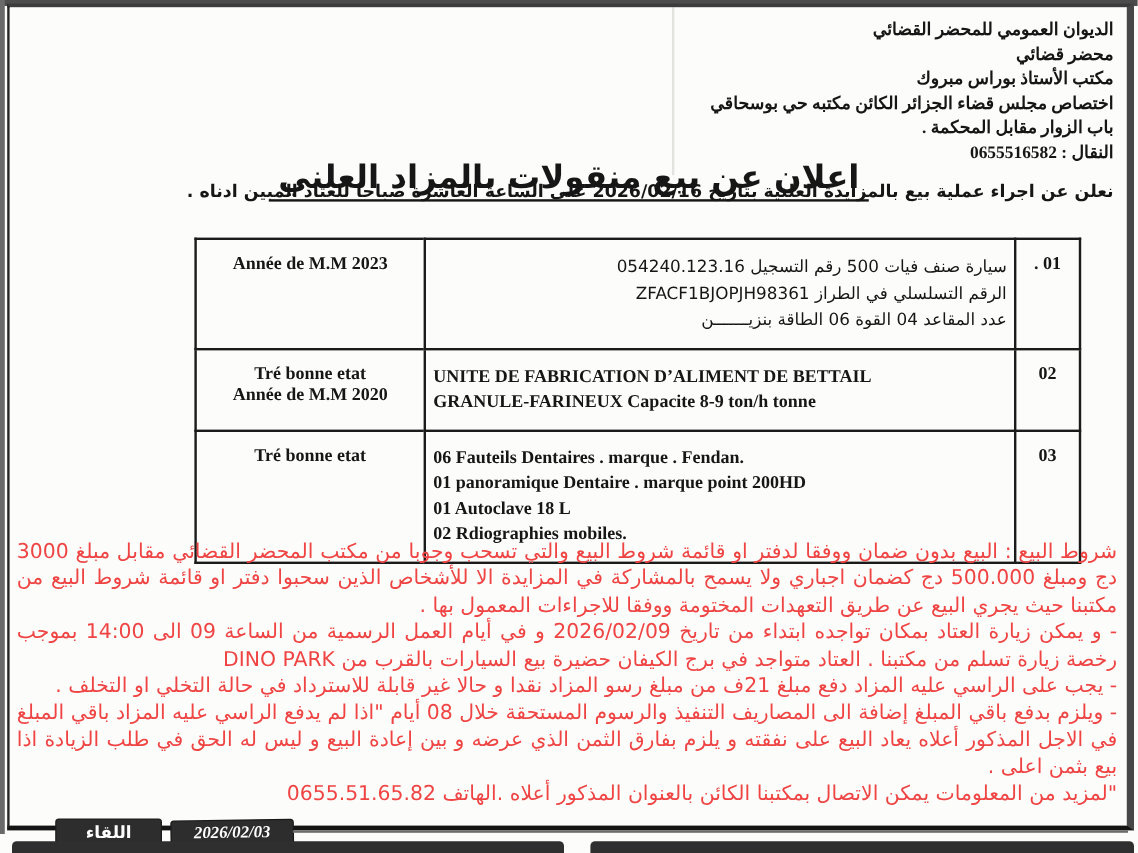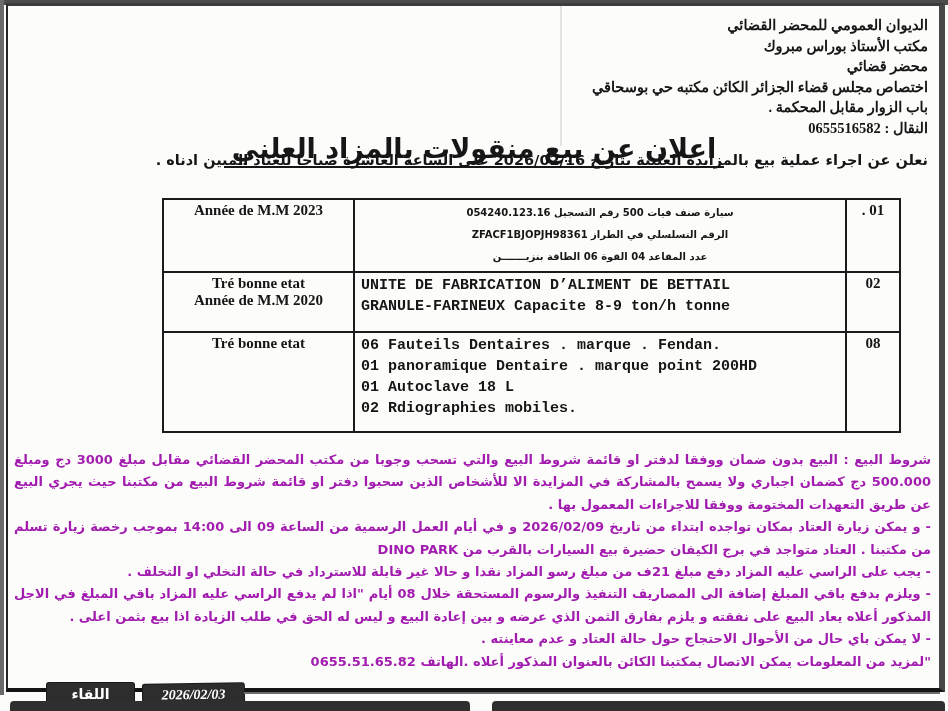--- a/index.html
+++ b/index.html
@@ -30,35 +30,35 @@
   }
   .intro-line{
     position:absolute;top:152px;right:20px;direction:rtl;text-align:right;
     font-weight:bold;font-size:14.5px;
   }
   
   table.lots{
     position:absolute;left:162px;top:198px;width:715px;direction:rtl;
     border-collapse:collapse;table-layout:fixed;
   }
-  table.lots td{border:2px solid #1b1b1b;padding:2px 6px;vertical-align:top;}
+  table.lots td{border:2px solid #1b1b1b;padding:12px 6px;vertical-align:top;}
   td.c-num{width:40px;text-align:center;direction:ltr;
     font-family:"Liberation Serif",serif;font-weight:bold;font-size:15px;margin-left:20px;}
   td.c-desc{width:478px;}
   td.c-cond{width:177px;text-align:center;
     font-family:"Liberation Serif",serif;font-weight:bold;font-size:15px;}
   tr.r1{height:73px} tr.r2{height:60px} tr.r3{height:100px}
-  .ar-desc{direction:rtl;text-align:center;font-weight:bold;font-size:10px;line-height:22px;}
-  .fr-desc{direction:ltr;text-align:left;font-family:Liberation Mono, monospace;
+  .ar-desc{direction:rtl;text-align:right;font-weight:normal;font-size:14px;line-height:22px;}
+  .fr-desc{direction:ltr;text-align:left;font-family:Liberation Serif, serif;
     font-weight:bold;font-size:15px;line-height:21px;}
   td.v-mid{vertical-align:middle;}
   
   .conditions{
     position:absolute;left:14px;right:17px;top:449px;direction:rtl;
-    font-weight:bold;font-size:13px;line-height:22.4px;color:#a21caf;
+    font-weight:normal;font-size:17px;line-height:22.4px;color:#ef4444;
   }
   .conditions .p{margin:0;}
   .p-just{text-align:justify;}
   .p-right{text-align:right;}
   
   .badge{
     position:absolute;height:22px;background:#2d2d2d;color:#fff;
     display:flex;align-items:center;justify-content:center;
     font-weight:bold;border-radius:2px;box-shadow:0 0 0 1px #1a1a1a;
   }
@@ -73,22 +73,22 @@
 </head>
 <body>
 
 <div class="edge-top"></div>
 <div class="edge-left"></div>
 <div class="fold-line"></div>
 <div class="frame"></div>
 
 <div class="header-block">
   <div>الديوان العمومي للمحضر القضائي</div>
+  <div>محضر قضائي</div>
   <div>مكتب الأستاذ بوراس مبروك</div>
-  <div>محضر قضائي</div>
   <div>اختصاص مجلس قضاء الجزائر الكائن مكتبه حي بوسحاقي</div>
   <div>باب الزوار مقابل المحكمة .</div>
   <div>النقال : 0655516582</div>
 </div>
 
 <div class="title-wrap">
   <span class="t">اعلان عن بيع منقولات بالمزاد العلني</span>
 </div>
 
 <div class="intro-line">نعلن عن اجراء عملية بيع بالمزايدة العلنية بتاريخ 2026/02/16 على الساعة العاشرة صباحا للعتاد المبين ادناه .</div>
@@ -111,40 +111,39 @@
     <td class="c-desc">
       <div class="fr-desc">UNITE DE FABRICATION D’ALIMENT DE BETTAIL</div>
       <div class="fr-desc">GRANULE-FARINEUX Capacite 8-9 ton/h tonne</div>
     </td>
     <td class="c-cond">
       <div>Tré bonne etat</div>
       <div>Année de M.M 2020</div>
     </td>
   </tr>
   <tr class="r3">
-    <td class="c-num v-mid">08</td>
+    <td class="c-num v-mid">03</td>
     <td class="c-desc">
       <div class="fr-desc">06 Fauteils Dentaires . marque . Fendan.</div>
       <div class="fr-desc">01 panoramique Dentaire . marque point 200HD</div>
       <div class="fr-desc">01 Autoclave 18 L</div>
       <div class="fr-desc">02 Rdiographies mobiles.</div>
     </td>
     <td class="c-cond v-mid">
       <div>Tré bonne etat</div>
     </td>
   </tr>
 </tbody>
   </table>
 
 <div class="conditions">
   <p class="p p-just">شروط البيع : البيع بدون ضمان ووفقا لدفتر او قائمة شروط البيع والتي تسحب وجوبا من مكتب المحضر القضائي مقابل مبلغ 3000 دج ومبلغ 500.000 دج كضمان اجباري ولا يسمح بالمشاركة في المزايدة الا للأشخاص الذين سحبوا دفتر او قائمة شروط البيع من مكتبنا حيث يجري البيع عن طريق التعهدات المختومة ووفقا للاجراءات المعمول بها .</p>
   <p class="p p-just">- و يمكن زيارة العتاد بمكان تواجده ابتداء من تاريخ 2026/02/09 و في أيام العمل الرسمية من الساعة 09 الى 14:00 بموجب رخصة زيارة تسلم من مكتبنا . العتاد متواجد في برج الكيفان حضيرة بيع السيارات بالقرب من DINO PARK</p>
   <p class="p p-right">- يجب على الراسي عليه المزاد دفع مبلغ 21ف من مبلغ رسو المزاد نقدا و حالا غير قابلة للاسترداد في حالة التخلي او التخلف .</p>
   <p class="p p-just">- ويلزم بدفع باقي المبلغ إضافة الى المصاريف التنفيذ والرسوم المستحقة خلال 08 أيام "اذا لم يدفع الراسي عليه المزاد باقي المبلغ في الاجل المذكور أعلاه يعاد البيع على نفقته و يلزم بفارق الثمن الذي عرضه و بين إعادة البيع و ليس له الحق في طلب الزيادة اذا بيع بثمن اعلى .</p>
-  <p class="p p-right">- لا يمكن باي حال من الأحوال الاحتجاج حول حالة العتاد و عدم معاينته .</p>
   <p class="p p-right">"لمزيد من المعلومات يمكن الاتصال بمكتبنا الكائن بالعنوان المذكور أعلاه .الهاتف 0655.51.65.82</p>
 </div>
 
 <div class="badge badge-meeting">اللقاء</div>
 <div class="badge badge-date">2026/02/03</div>
 <div class="footer-rule"></div>
 
 <div class="next-bar l"></div>
 <div class="next-bar r"></div>
 

